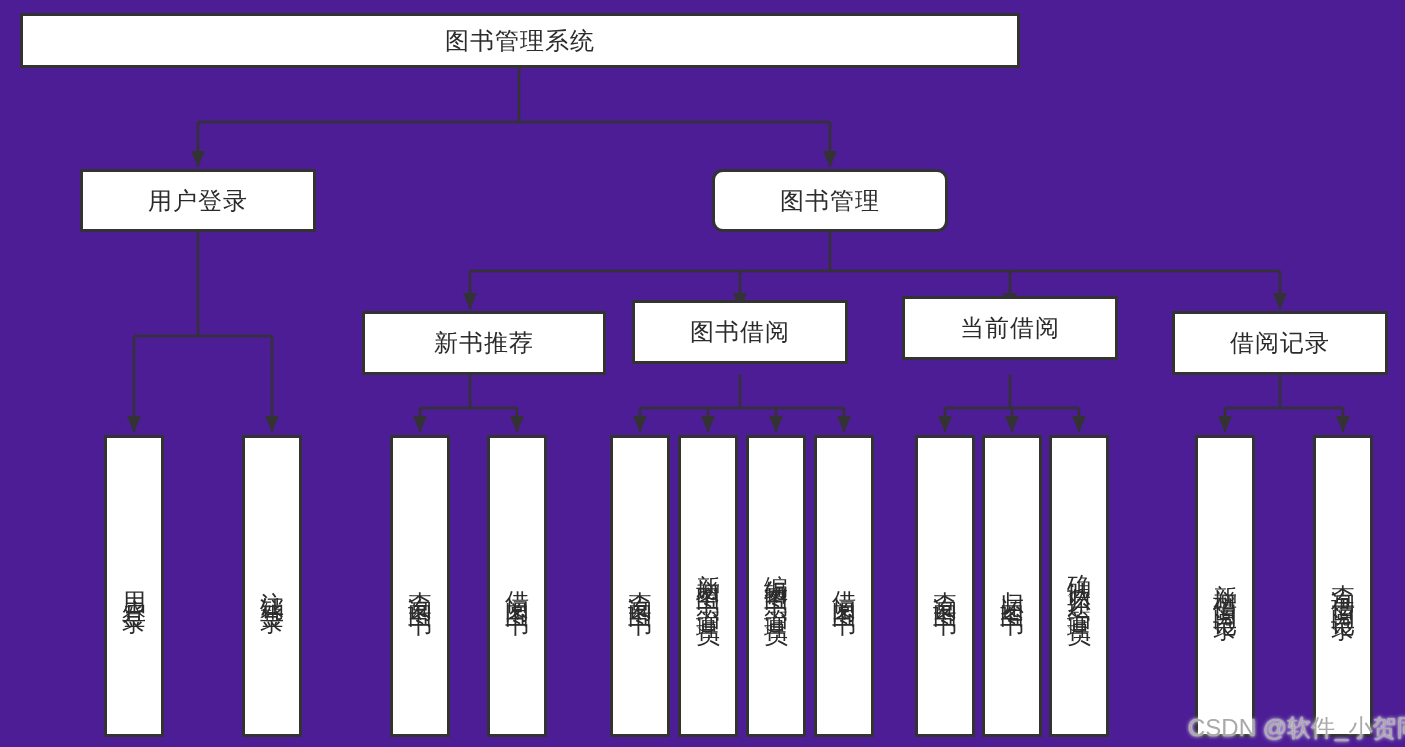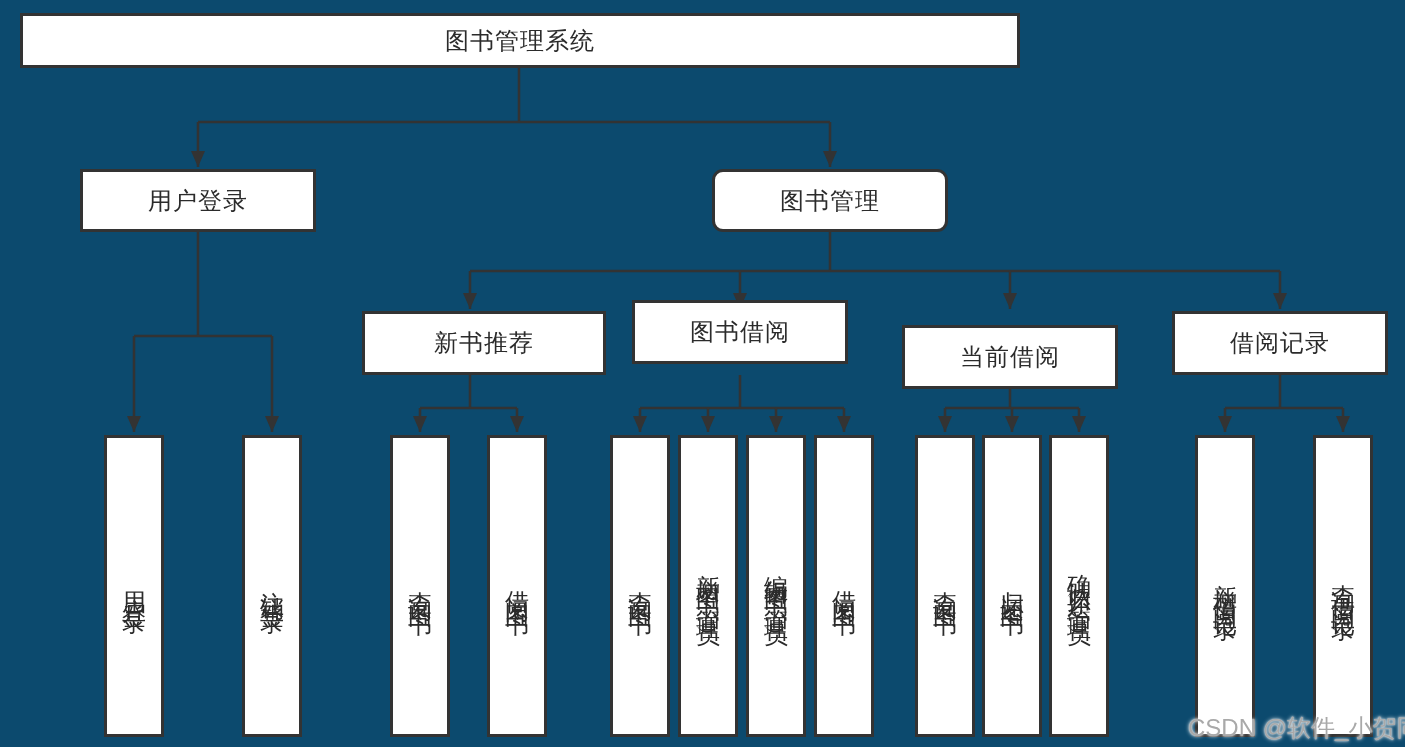--- a/index.html
+++ b/index.html
@@ -1,20 +1,20 @@
 <!DOCTYPE html>
 <html><head>
 <meta charset="utf-8">
 <style>
   html, body { margin: 0; padding: 0; background: #ffffff; }
   .canvas {
     position: relative;
     width: 1405px;
     height: 747px;
-    background: #0c4a6e;
+    background: #4c1d95;
     font-family: "Liberation Sans", "DejaVu Sans", sans-serif;
     overflow: hidden;
   }
   svg.connectors {
     position: absolute;
     left: 0; top: 0;
     width: 1405px; height: 747px;
     pointer-events: none;
   }
   .node {
@@ -106,21 +106,21 @@
     </g>
   </svg>
 
   <div class="node h-node" style="left:20px; top:13px; width:1000px; height:55px;">图书管理系统</div>
 
   <div class="node h-node" style="left:80px; top:169px; width:236px; height:63px;">用户登录</div>
   <div class="node h-node" style="left:712px; top:169px; width:236px; height:63px;border-radius:11px;">图书管理</div>
 
   <div class="node h-node" style="left:362px; top:311px; width:244px; height:64px;">新书推荐</div>
   <div class="node h-node" style="left:632px; top:300px; width:216px; height:64px;">图书借阅</div>
-  <div class="node h-node" style="left:902px; top:325px; width:216px; height:64px;text-align:right;">当前借阅</div>
+  <div class="node h-node" style="left:902px; top:296px; width:216px; height:64px;text-align:right;">当前借阅</div>
   <div class="node h-node" style="left:1172px; top:311px; width:216px; height:64px;">借阅记录</div>
 
   <div class="node v-node" style="left:104px; top:435px; width:60px; height:302px;">
     <span class="v-text">用户登录</span>
   </div>
   <div class="node v-node" style="left:242px; top:435px; width:60px; height:302px;">
     <span class="v-text">注销登录</span>
   </div>
 
   <div class="node v-node" style="left:390px; top:435px; width:60px; height:302px;">

